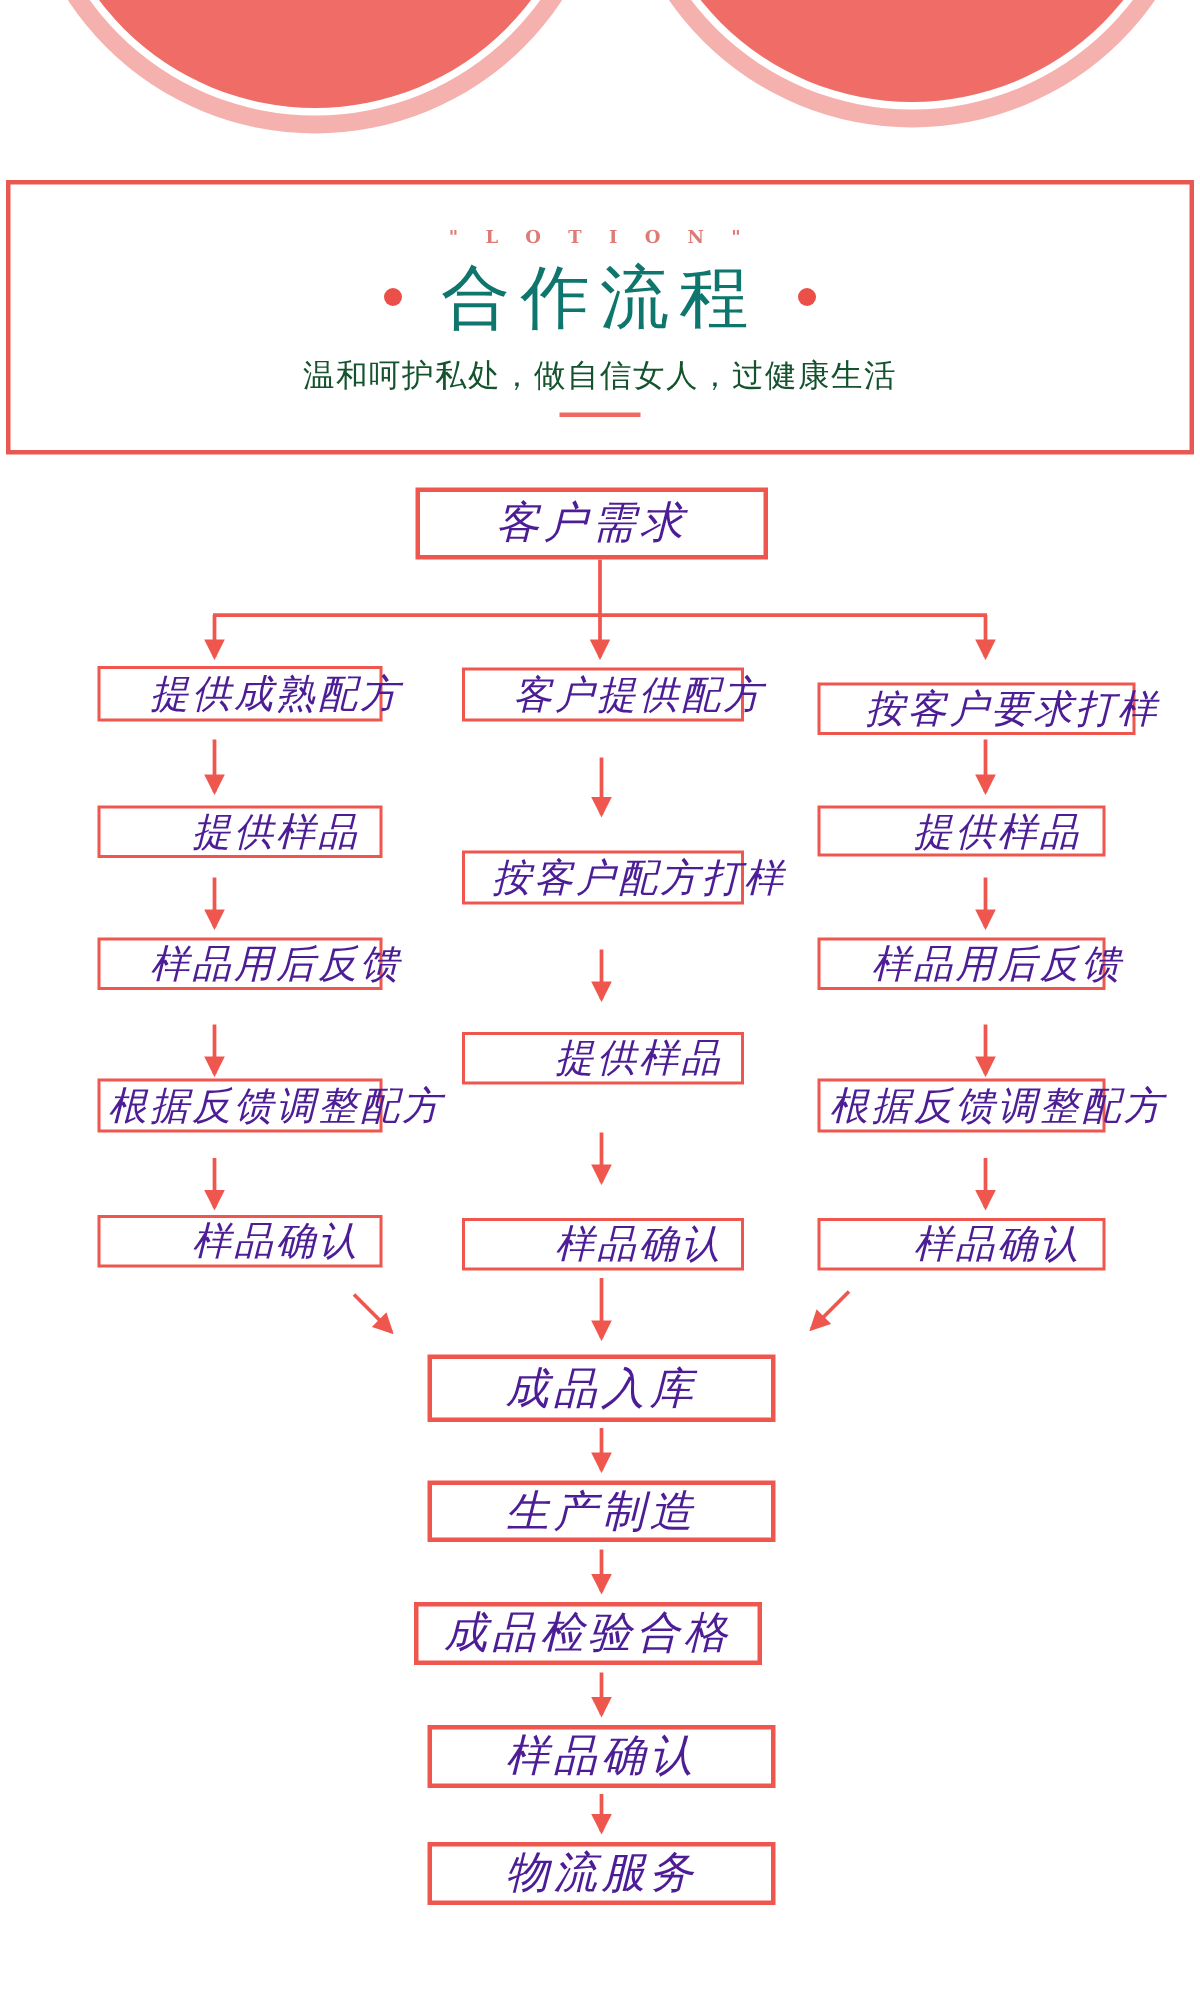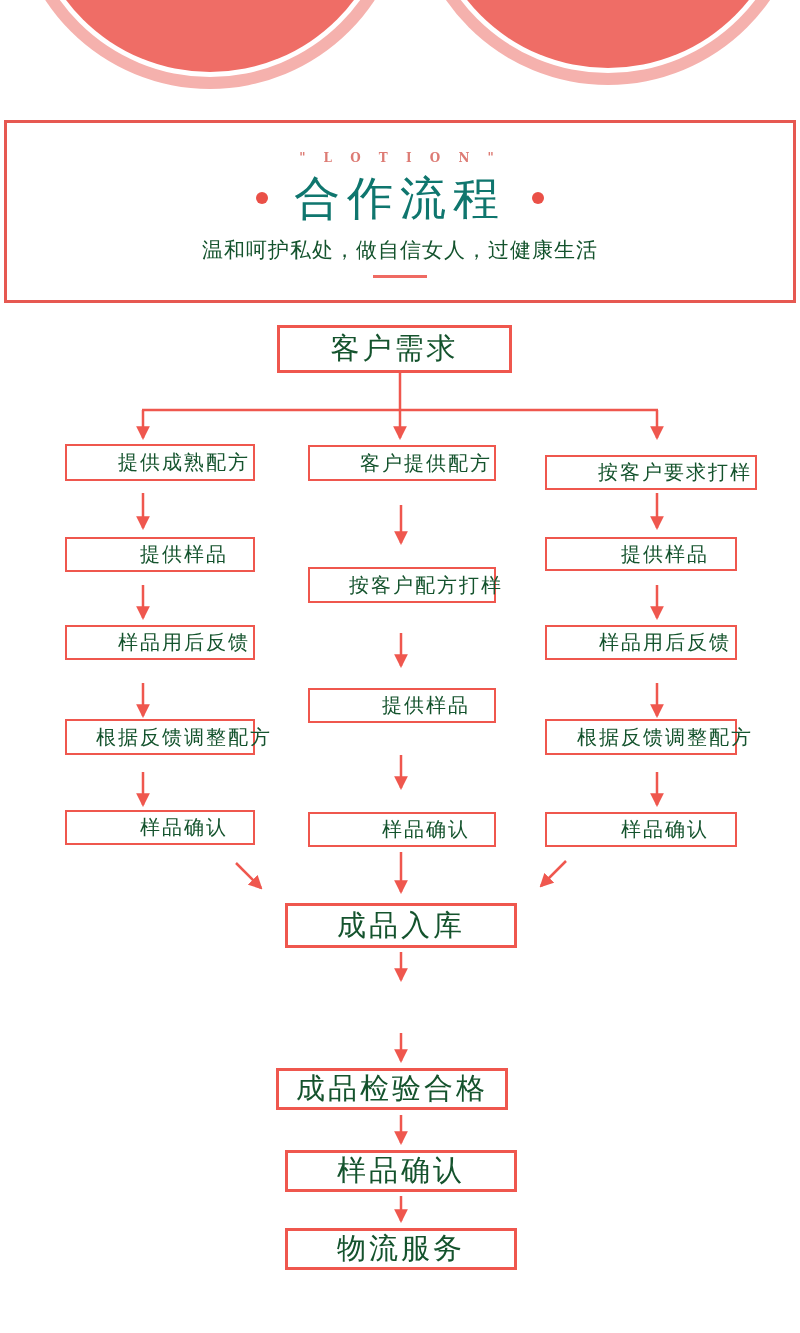--- a/index.html
+++ b/index.html
@@ -77,28 +77,29 @@
     margin-top: 11px;
     width: 54px; height: 3px;
     background: #ef6a62;
   }
 
   
   .fbox {
     position: absolute;
     background: #ffffff;
     border: 2px solid #ef574e;
-    color: #14532d;
+    color: #4c1d95;
     display: flex;
     align-items: center;
     justify-content: center;
     box-sizing: border-box;
     white-space: nowrap;
+    font-style: italic;
   }
-  .fbox.small { font-size: 20px; letter-spacing: 2px; padding-left: 48px; }
+  .fbox.small { font-size: 26px; letter-spacing: 2px; padding-left: 48px; }
   .fbox.big   { font-size: 29px; letter-spacing: 3px; border-width: 3px; }
 
   
   .connectors {
     position: absolute;
     left: 0; top: 0;
     width: 800px; height: 1333px;
     pointer-events: none;
   }
   .cline {
@@ -175,17 +176,18 @@
   <div class="fbox small" style="left:308px;top:688px;width:188px;height:35px">提供样品</div>
   <div class="fbox small" style="left:308px;top:812px;width:188px;height:35px">样品确认</div>
 
   <div class="fbox small" style="left:545px;top:455px;width:212px;height:35px">按客户要求打样</div>
   <div class="fbox small" style="left:545px;top:537px;width:192px;height:34px">提供样品</div>
   <div class="fbox small" style="left:545px;top:625px;width:192px;height:35px">样品用后反馈</div>
   <div class="fbox small" style="left:545px;top:719px;width:192px;height:36px">根据反馈调整配方</div>
   <div class="fbox small" style="left:545px;top:812px;width:192px;height:35px">样品确认</div>
 
   <div class="fbox big" style="left:285px;top:903px;width:232px;height:45px">成品入库</div>
+  <div class="fbox big" style="left:285px;top:987px;width:232px;height:41px">生产制造</div>
   <div class="fbox big" style="left:276px;top:1068px;width:232px;height:42px">成品检验合格</div>
   <div class="fbox big" style="left:285px;top:1150px;width:232px;height:42px">样品确认</div>
   <div class="fbox big" style="left:285px;top:1228px;width:232px;height:42px">物流服务</div>
 
 </div>
 
 </body></html>

